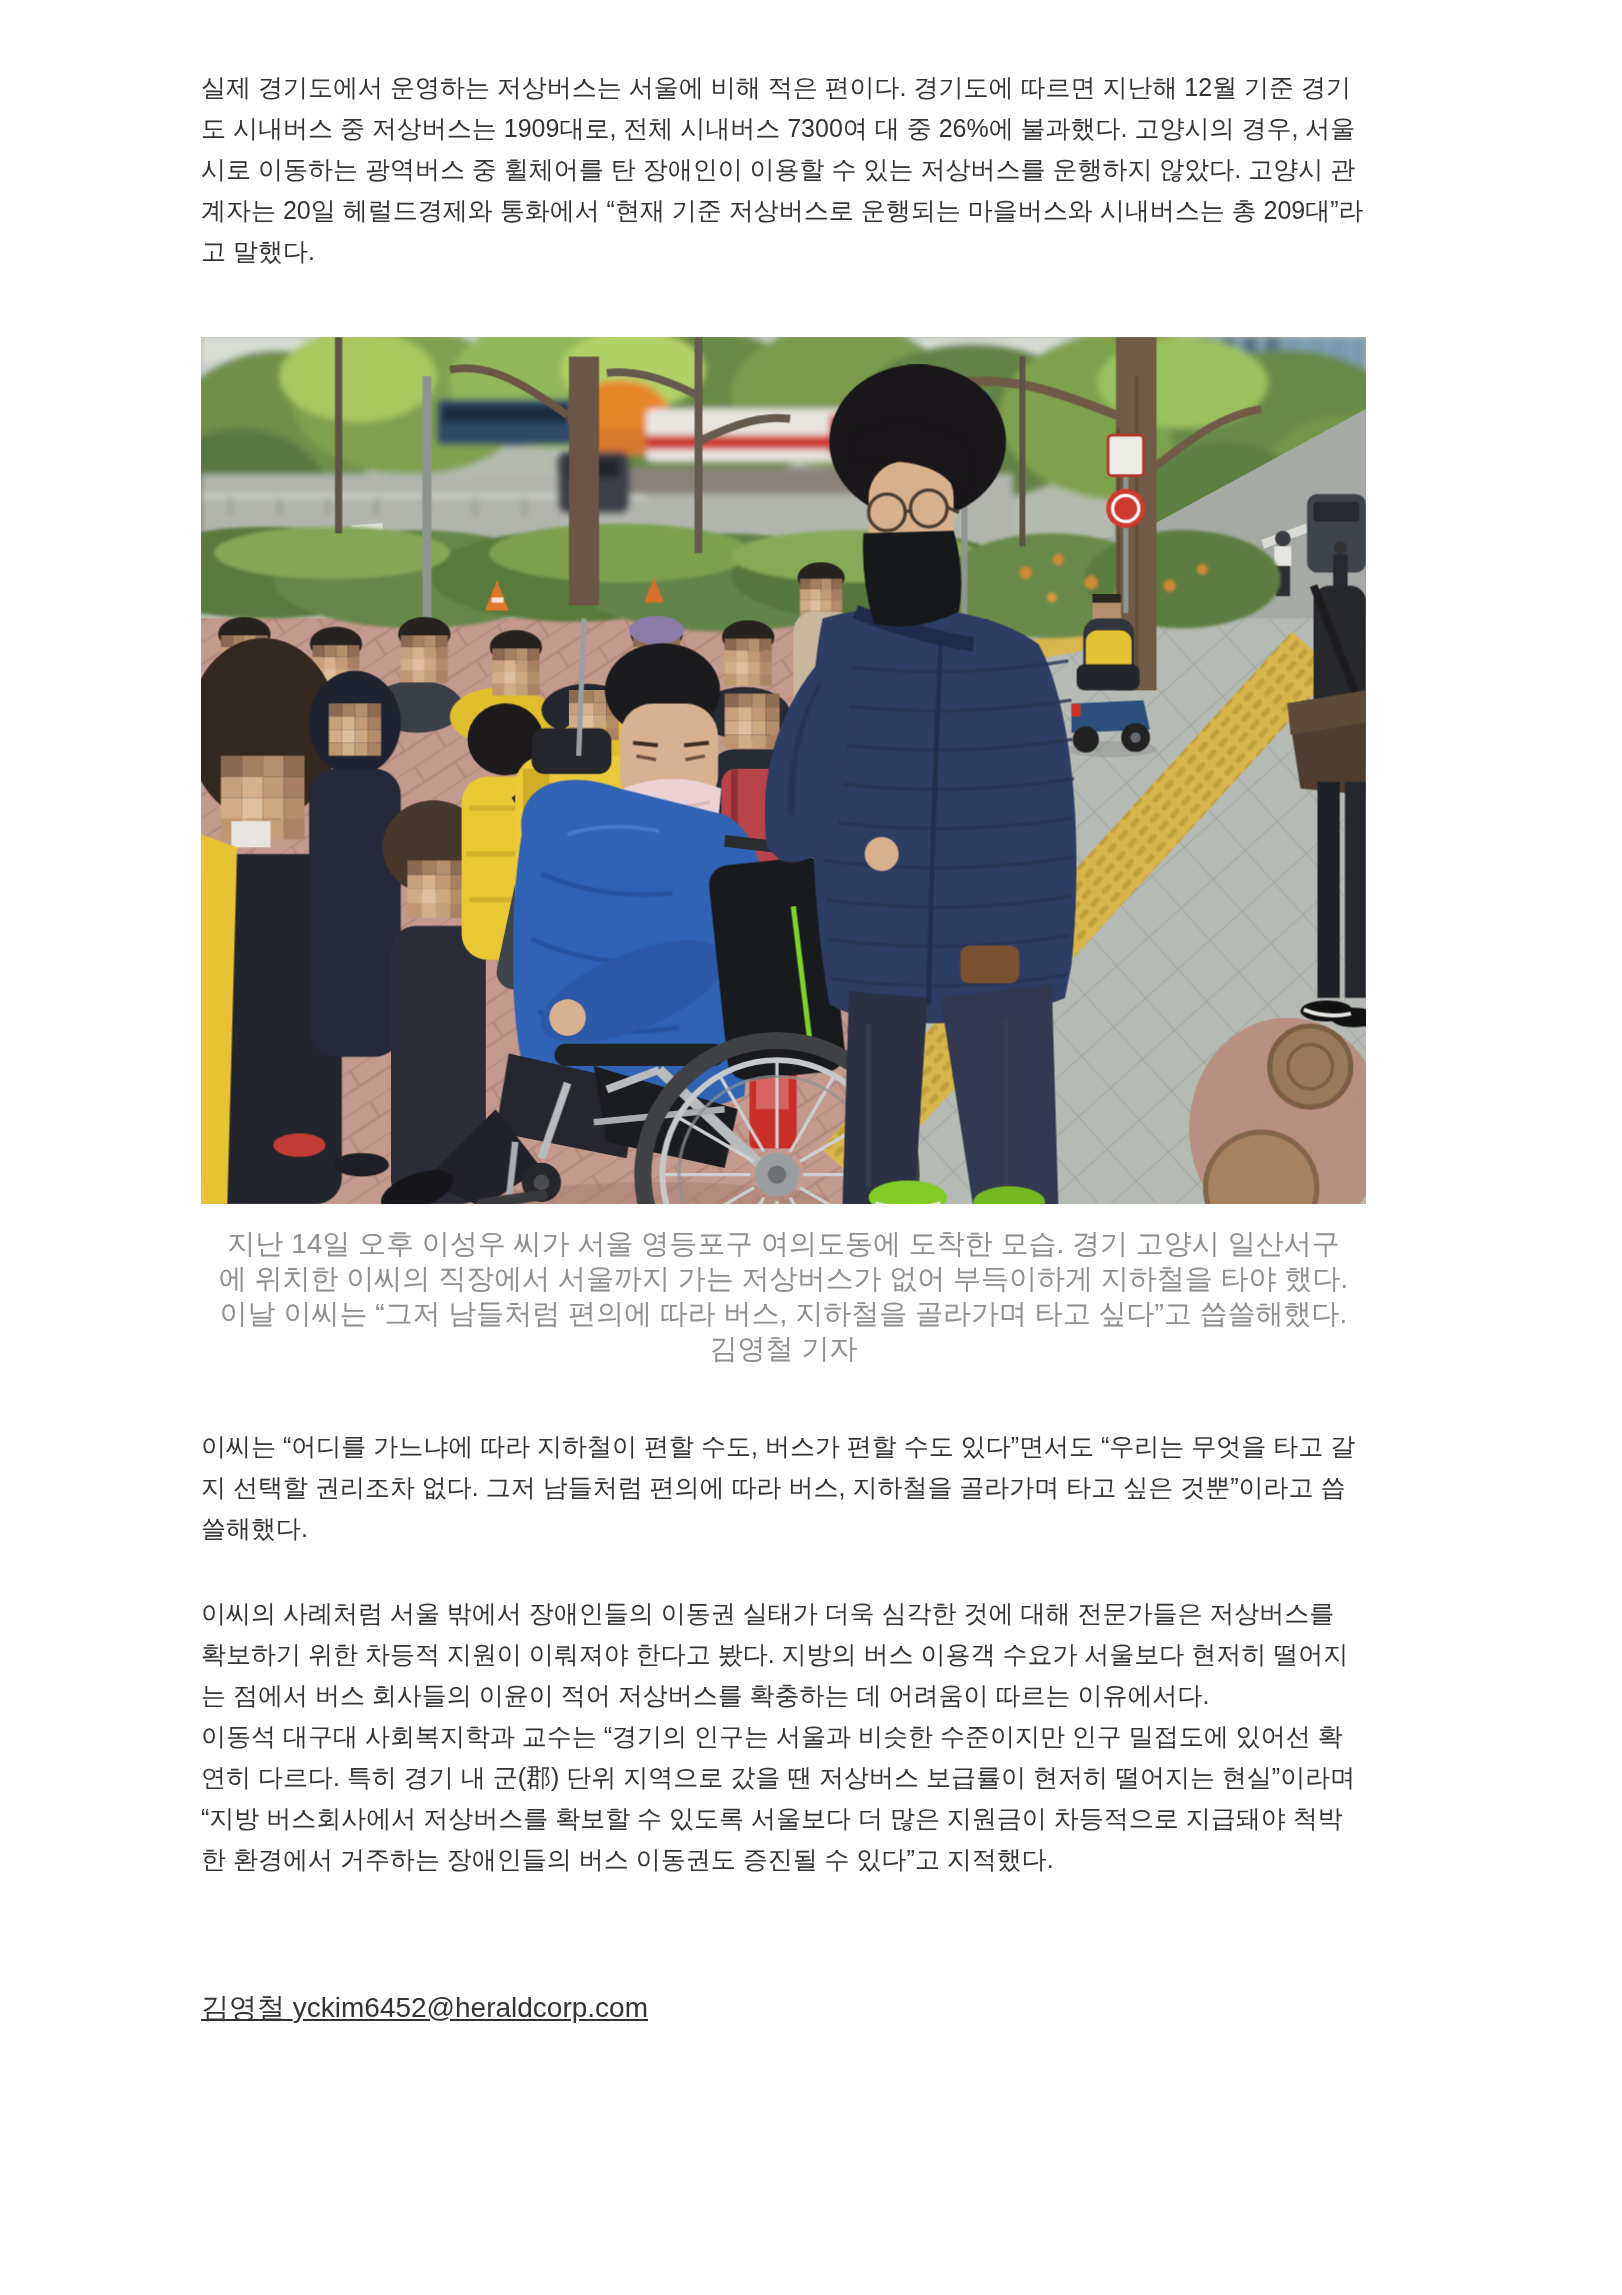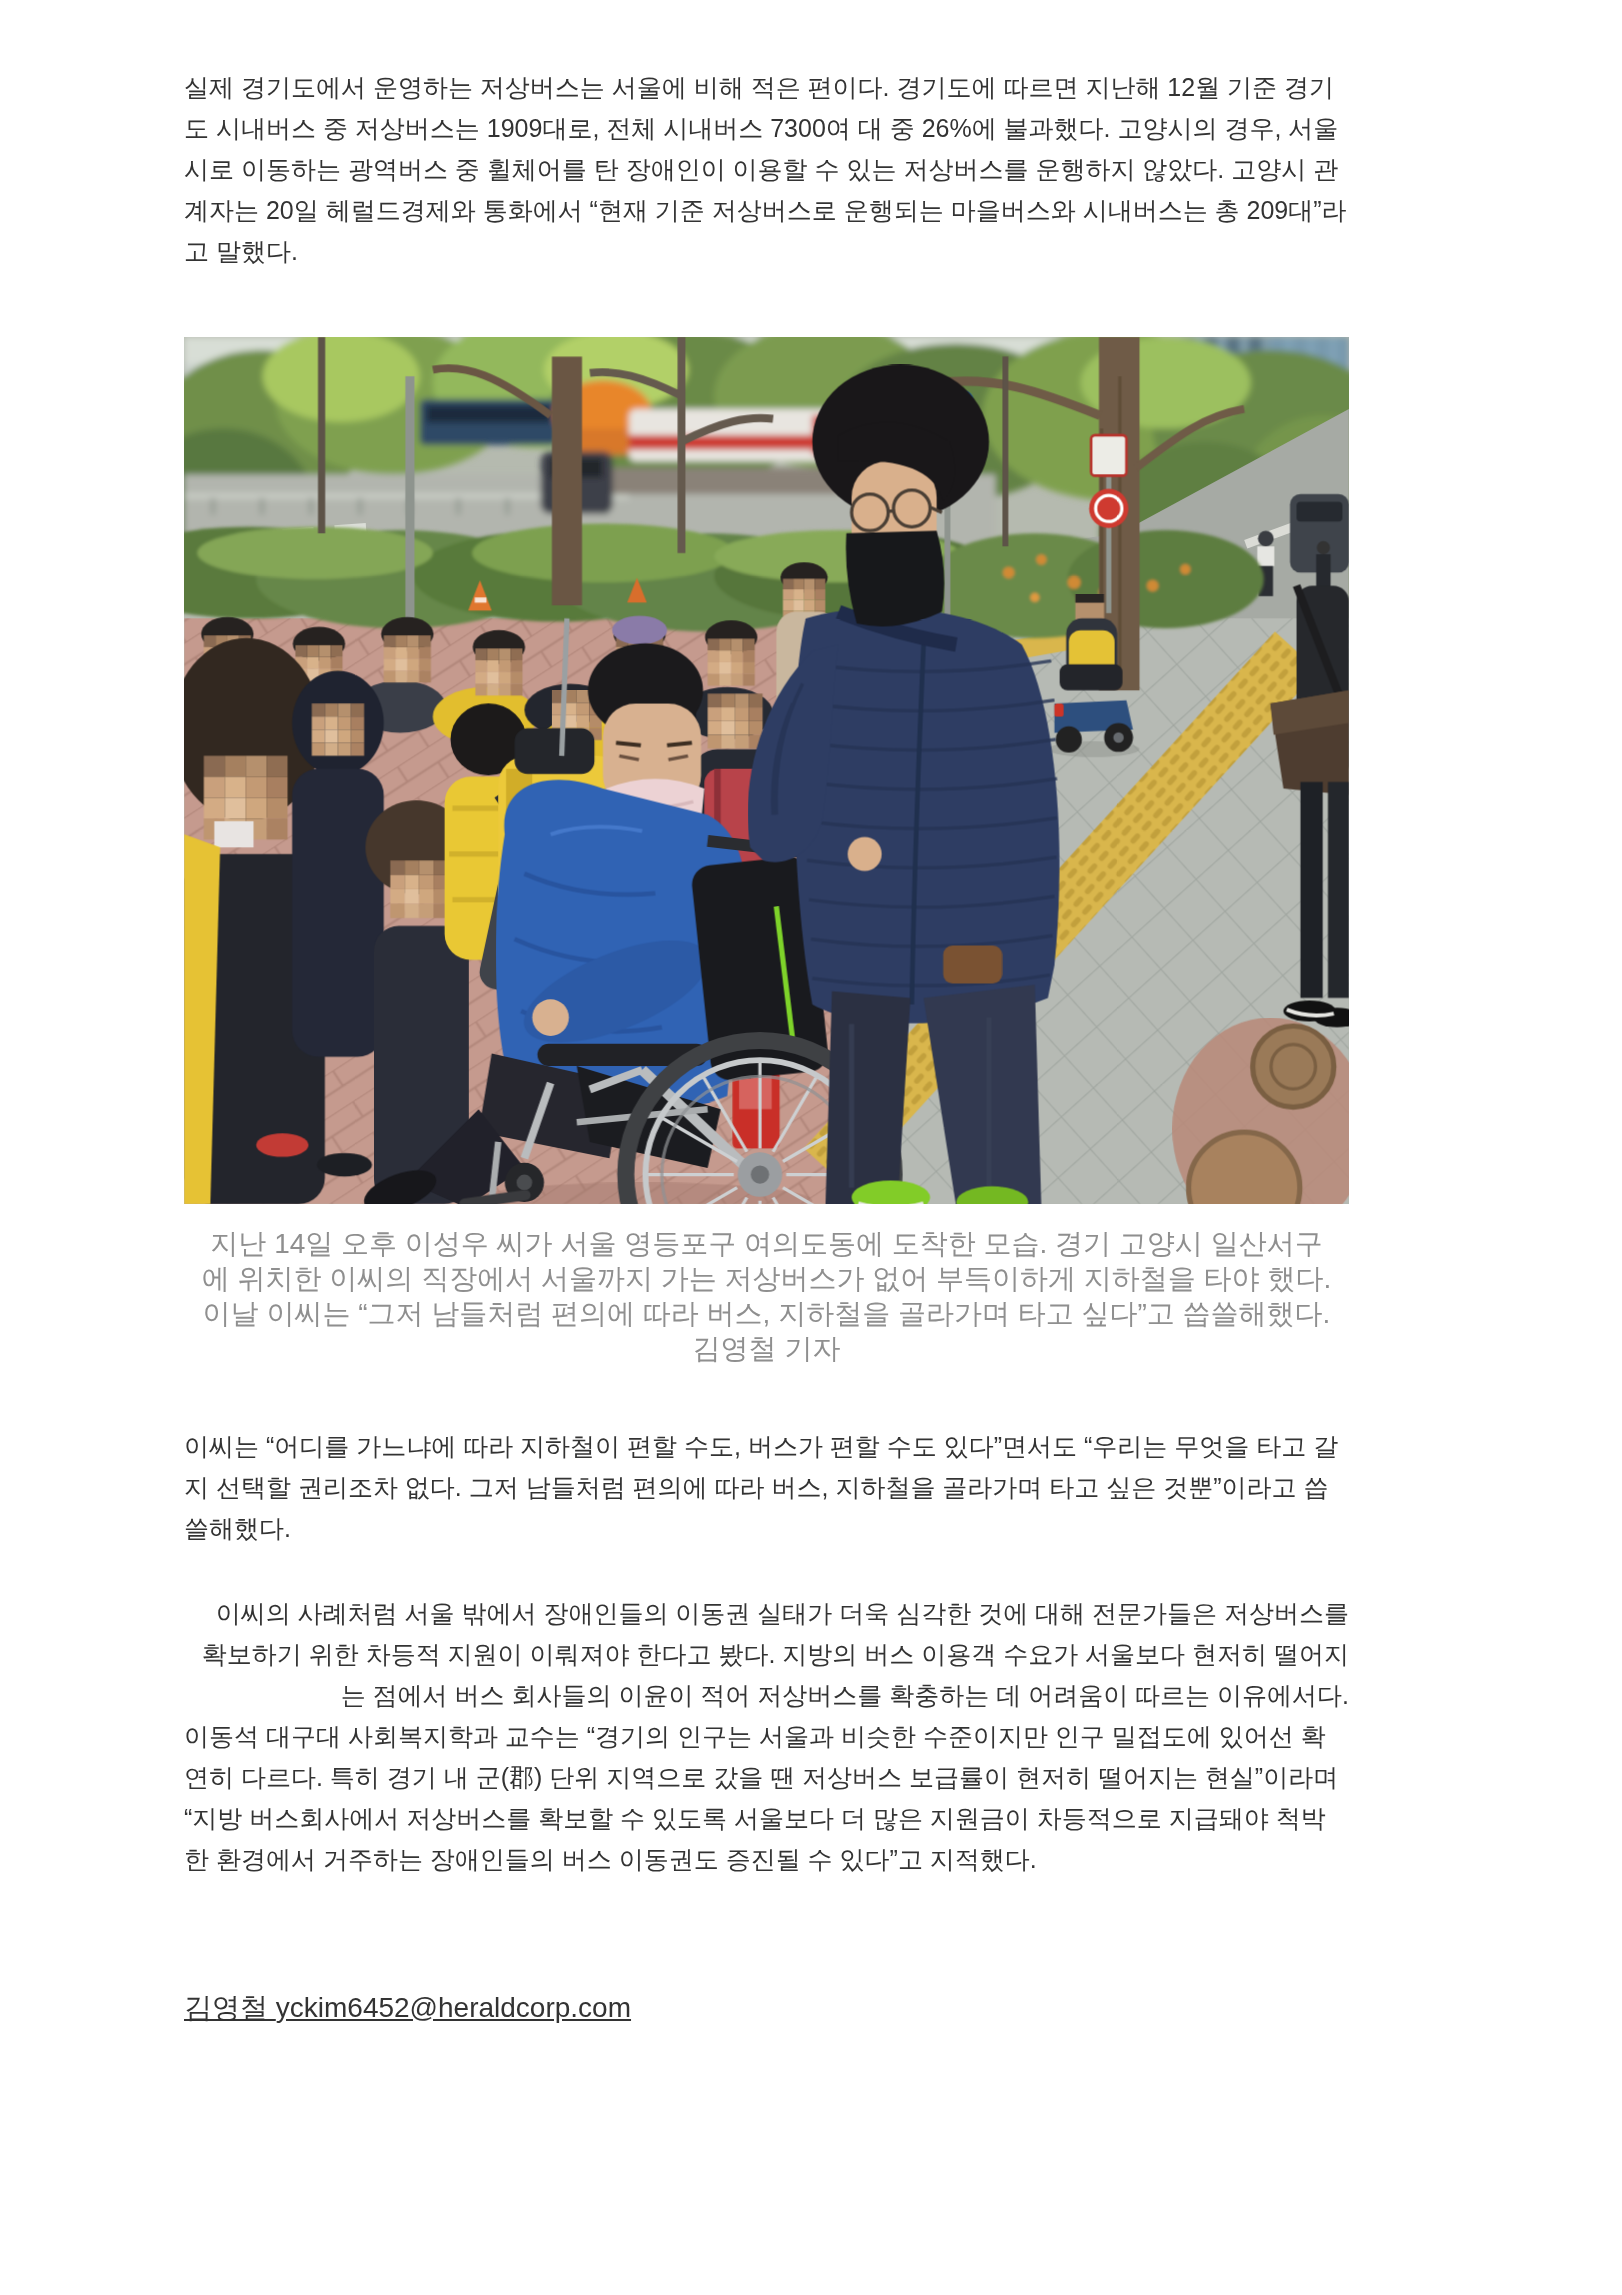--- a/index.html
+++ b/index.html
@@ -1,22 +1,22 @@
 <!DOCTYPE html>
 <html style="font-size:10.5px"><head>
 <meta charset="utf-8">
 <style>
   html,body{margin:0;padding:0;background:#ffffff;}
   body{width:1622px;height:2295px;position:relative;overflow:hidden;
        font-family:"Liberation Sans","DejaVu Sans",sans-serif;}
-  .article{position:absolute;left:184px;top:0;width:1165px;}
+  .article{position:absolute;left:201px;top:0;width:1165px;}
   .body-p{font-size:25px;line-height:41px;color:#333333;margin:0;text-align:left;}
   .p1{margin-top:67px;margin-bottom:65px;}
   .p2{margin-top:60px;}
-  .p3{margin-top:44px;text-align:right;}
+  .p3{margin-top:44px;}
   .p4{}
   figure.photo{margin:0 0 21.6px 0;width:1165px;height:867px;overflow:hidden;background:#b5baaf;}
   figcaption,.caption{font-size:28px;line-height:35px;color:#8f8f8f;text-align:center;padding:0 15.7px;}
   .byline{margin-top:107px;font-size:28px;line-height:41px;color:#333333;text-decoration:underline;}
   .byline .email{color:#333333;}
 </style>
 </head>
 <body>
 
 <div class="article">

